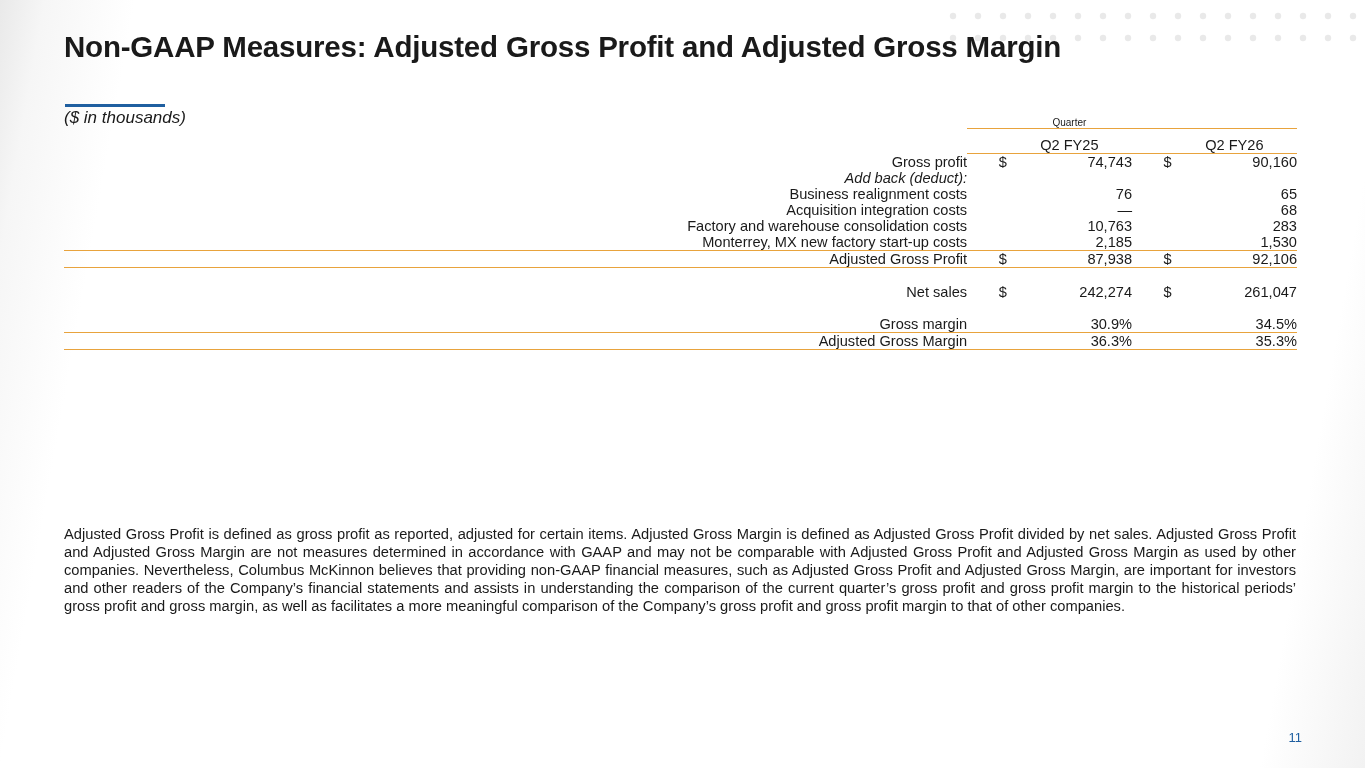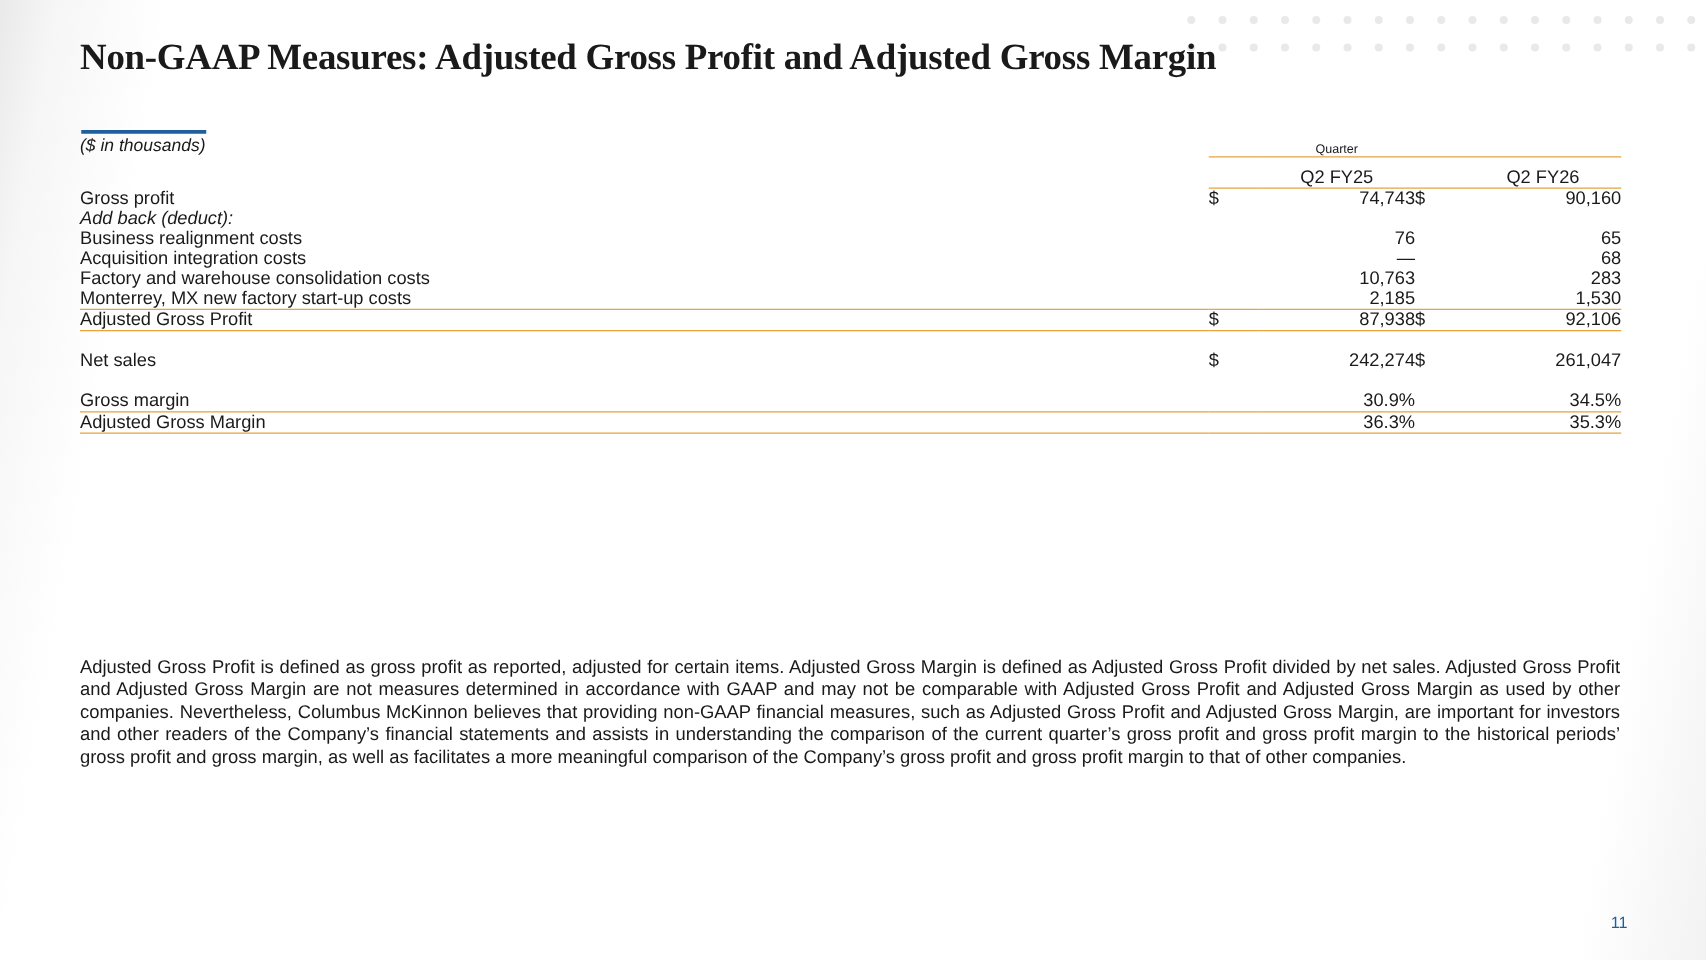--- a/index.html
+++ b/index.html
@@ -33,21 +33,20 @@
 
   .title {
     position: absolute;
     left: 64px;
     top: 30px;
     font-size: 29.5px;
     font-weight: bold;
     color: #1a1a1a;
     letter-spacing: -0.2px;
     white-space: nowrap;
-    font-family: Liberation Serif, serif;
   }
 
   .blue-rule {
     position: absolute;
     left: 65px;
     top: 104px;
     width: 100px;
     height: 3px;
     background: #1f5fa0;
   }
@@ -82,21 +81,21 @@
   .border-bottom-orange { border-bottom: 1.3px solid #e8a33d; }
   .border-top-orange { border-top: 1.3px solid #e8a33d; }
   .colhead {
     text-align: center;
     font-weight: bold;
     font-size: 14.6px;
     padding-bottom: 1px;
   }
   .indent { padding-left: 21px; }
   .italic { font-style: italic; }
-  .rowpad td { padding-top: 3px; padding-bottom: 3px; }
+  .rowpad td { padding-top: 3px; padding-bottom: 3px; text-align: right; }
   .spacer td { height: 16px; }
 
   .footnote {
     position: absolute;
     left: 64px;
     top: 525px;
     width: 1232px;
     font-size: 14.7px;
     line-height: 18px;
     color: #1a1a1a;
@@ -175,21 +174,21 @@
 
   <div class="title">Non-GAAP Measures: Adjusted Gross Profit and Adjusted Gross Margin</div>
 
   <div class="blue-rule"></div>
 
   <table class="fin">
     <tbody>
 
       <tr>
         <td class="c-label">
-          <span class="units-inline italic" style="font-style:italic;font-size:14px;">($ in thousands)</span>
+          <span class="units-inline italic" style="font-style:italic;font-size:17px;">($ in thousands)</span>
         </td>
         <td class="c-cur border-bottom-orange">&nbsp;</td>
         <td class="c-num border-bottom-orange quarter-head" colspan="1">Quarter</td>
         <td class="c-cur2 border-bottom-orange">&nbsp;</td>
         <td class="c-num2 border-bottom-orange">&nbsp;</td>
       </tr>
 
       <tr class="row-h">
         <td class="c-label"></td>
         <td class="c-cur border-bottom-orange">&nbsp;</td>

